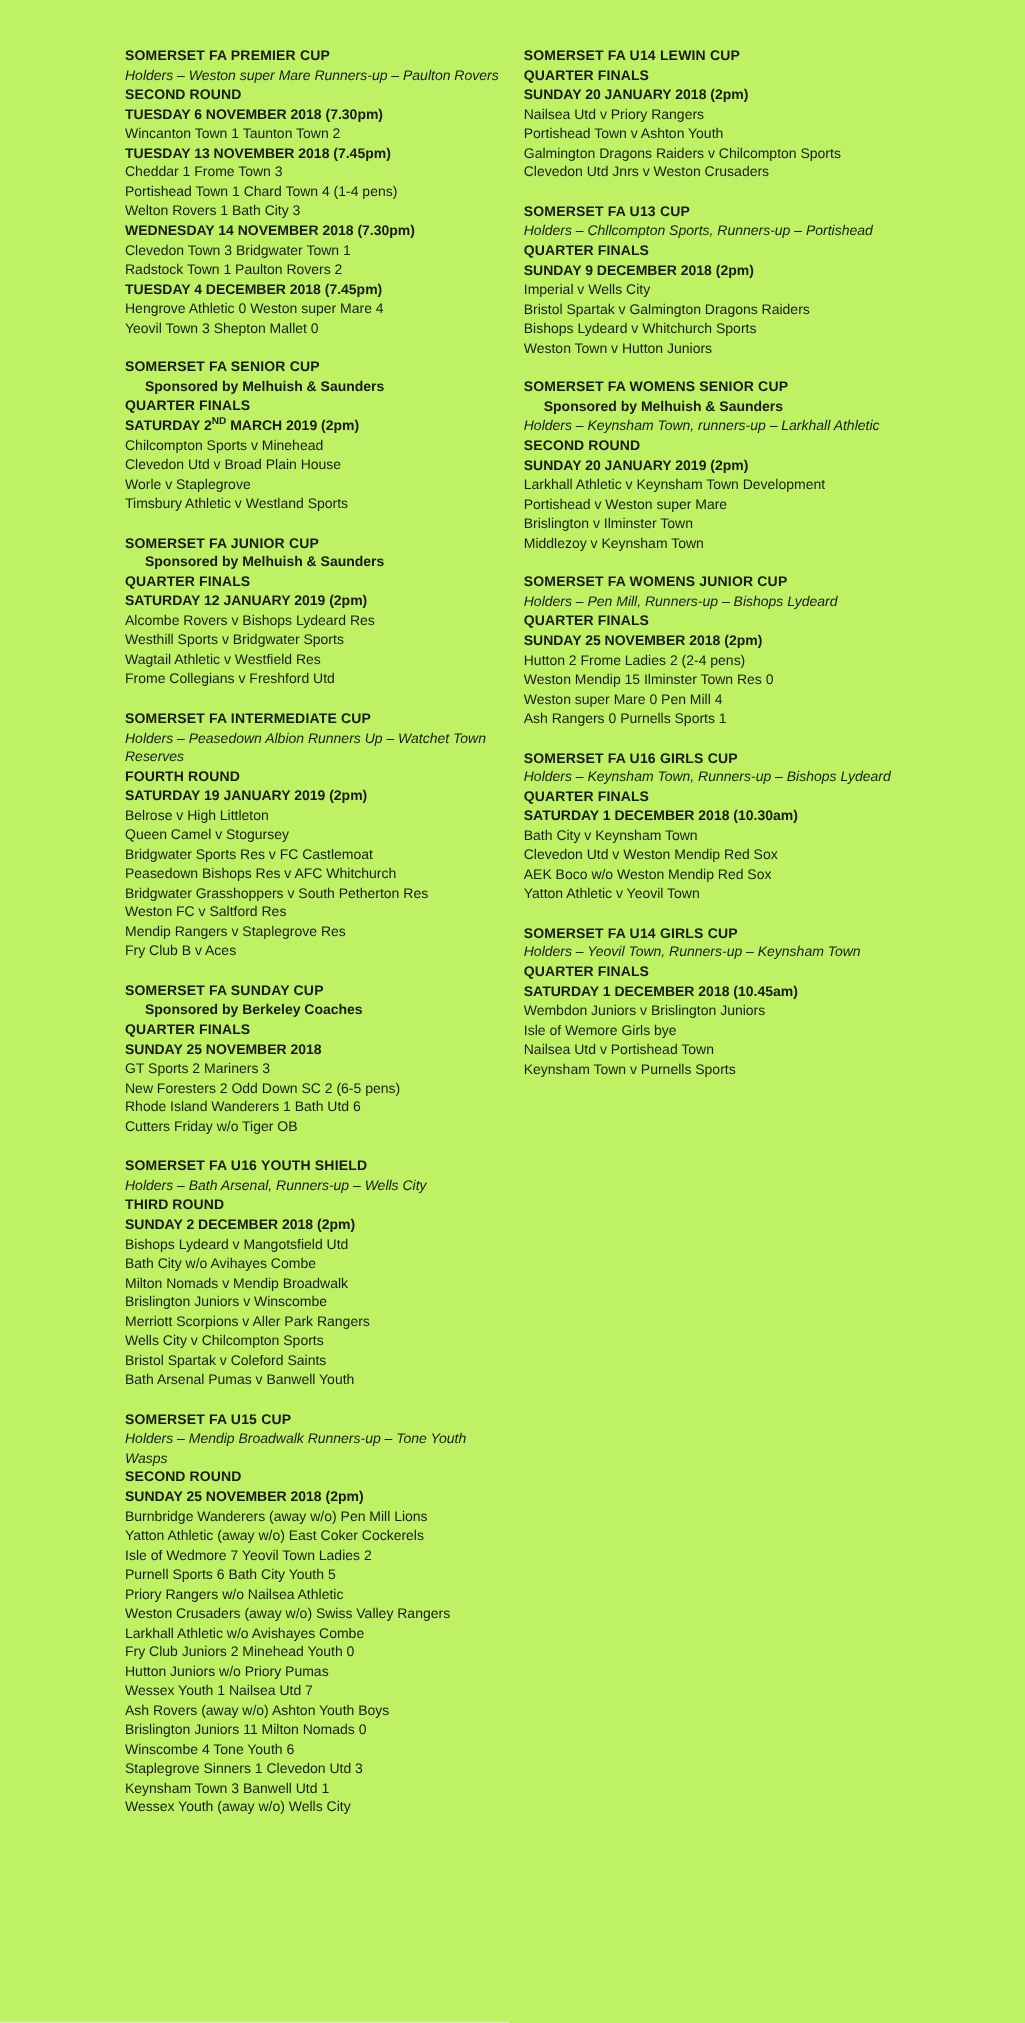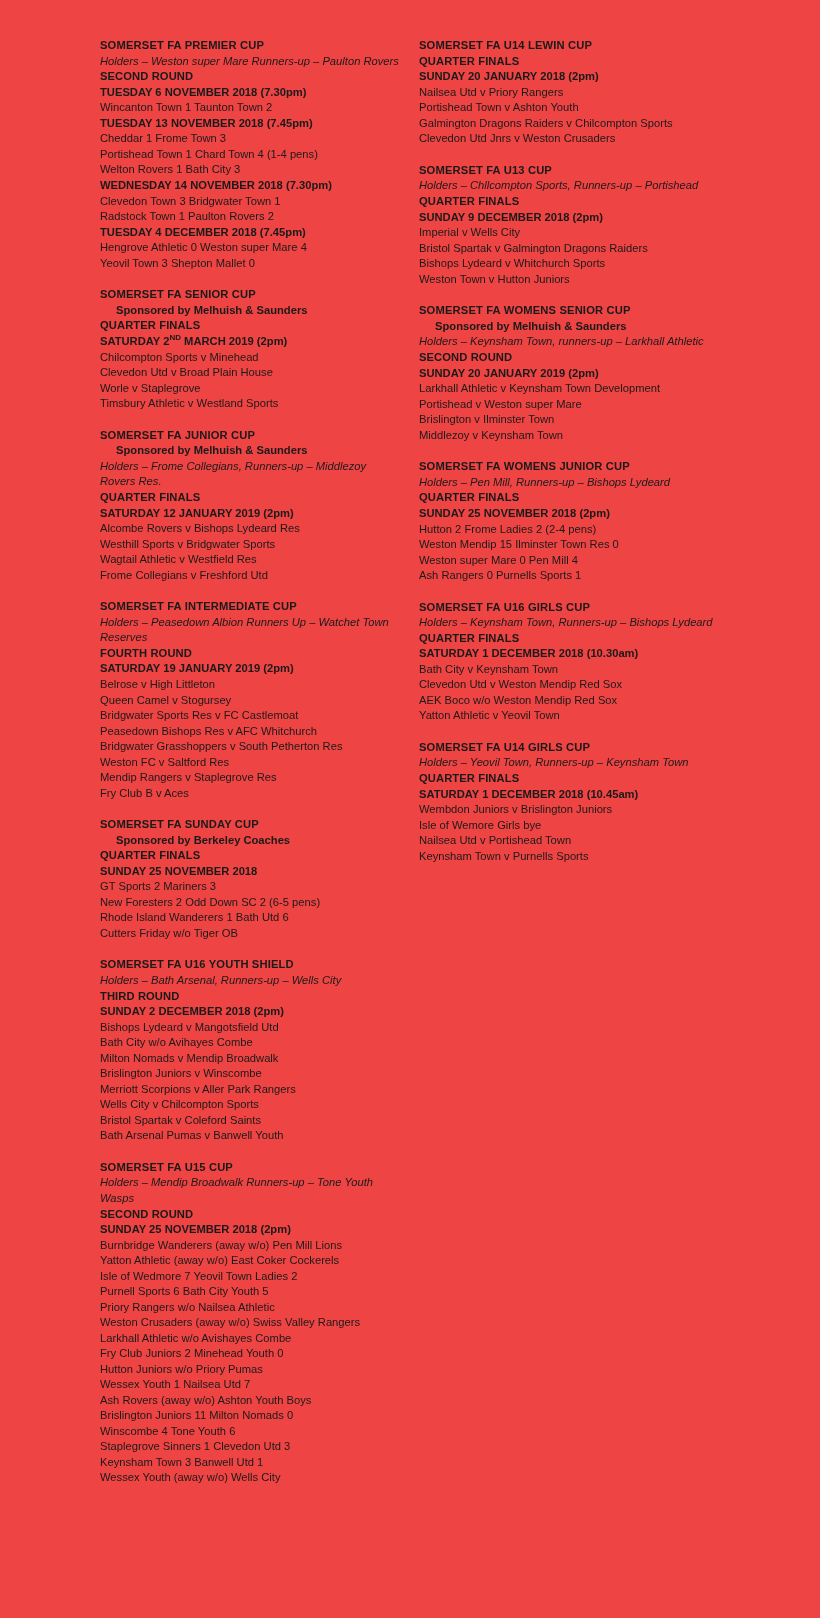--- a/index.html
+++ b/index.html
@@ -14,21 +14,21 @@
     color: #1a1a1a;
     position: relative;
     overflow: hidden;
   }
   #page {
     position: absolute;
     left: 0;
     top: 0;
     width: 820px;
     height: 1618px;
-    background: #ef4444;
+    background: #bef264;
   }
   #cols {
     position: absolute;
     left: 100px;
     top: 38px;
     width: 620px;
     display: flex;
     flex-direction: row;
     gap: 18px;
     align-items: flex-start;
@@ -109,21 +109,20 @@
           <div class="c-round">QUARTER FINALS</div>
           <div class="c-date">SATURDAY 2<sup>ND</sup> MARCH 2019 (2pm)</div>
           <div class="c-fixture">Chilcompton Sports v Minehead</div>
           <div class="c-fixture">Clevedon Utd v Broad Plain House</div>
           <div class="c-fixture">Worle v Staplegrove</div>
           <div class="c-fixture">Timsbury Athletic v Westland Sports</div>
         </div>
         <div class="comp">
           <div class="c-title">SOMERSET FA JUNIOR CUP</div>
           <div class="c-sponsor">Sponsored by Melhuish &amp; Saunders</div>
-          <div class="c-holders">Holders – Frome Collegians, Runners-up – Middlezoy Rovers Res.</div>
           <div class="c-round">QUARTER FINALS</div>
           <div class="c-date">SATURDAY 12 JANUARY 2019 (2pm)</div>
           <div class="c-fixture">Alcombe Rovers v Bishops Lydeard Res</div>
           <div class="c-fixture">Westhill Sports v Bridgwater Sports</div>
           <div class="c-fixture">Wagtail Athletic v Westfield Res</div>
           <div class="c-fixture">Frome Collegians v Freshford Utd</div>
         </div>
         <div class="comp">
           <div class="c-title">SOMERSET FA INTERMEDIATE CUP</div>
           <div class="c-holders">Holders – Peasedown Albion Runners Up – Watchet Town Reserves</div>

